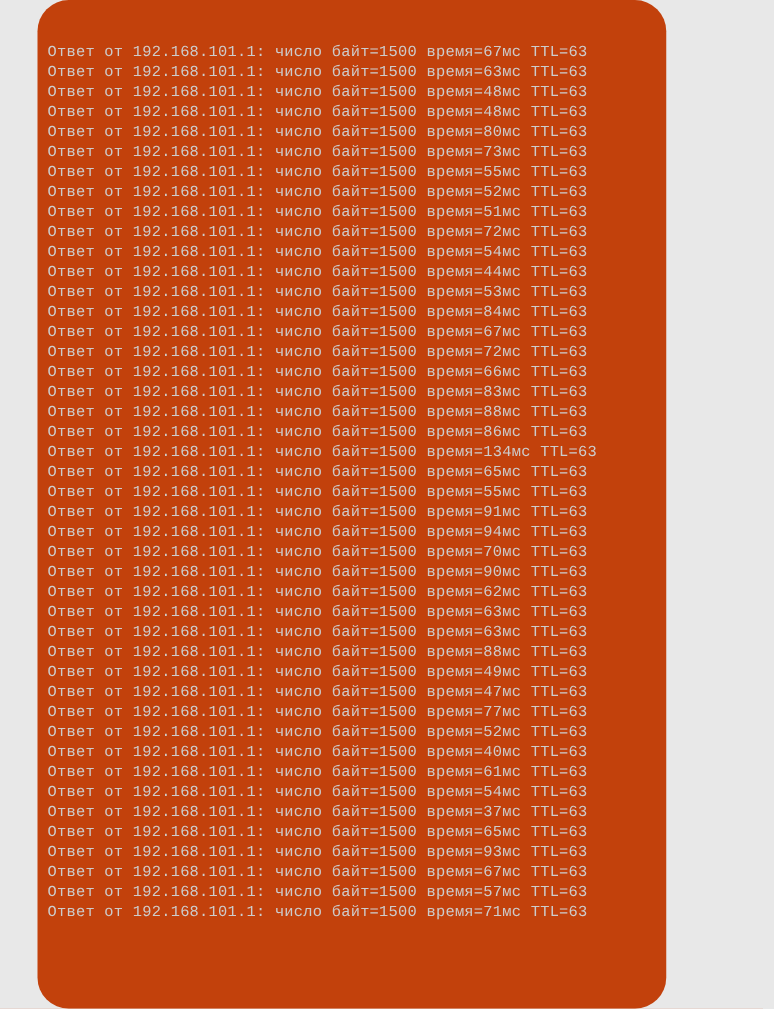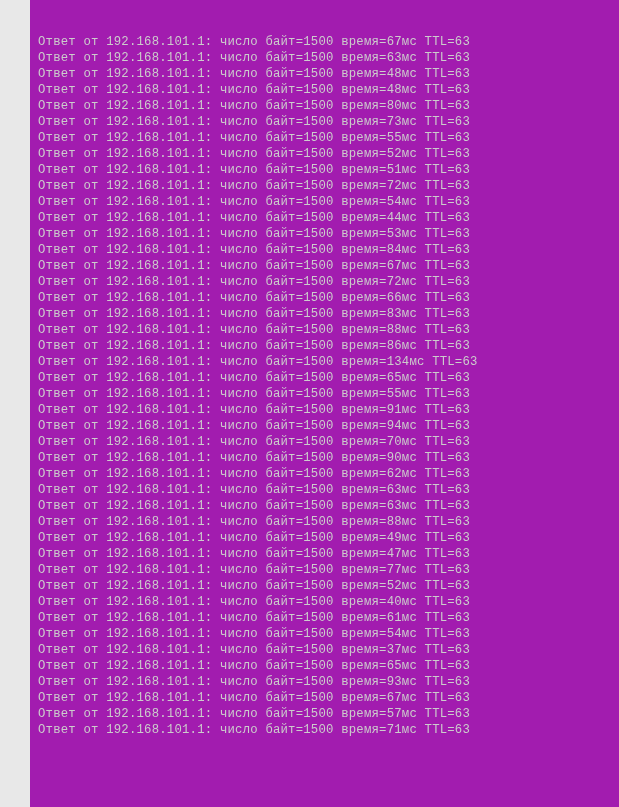--- a/index.html
+++ b/index.html
@@ -16,31 +16,32 @@
       position: relative;
     }
     .outer-frame {
       background: #e8e8e8;
       width: 619px;
       height: 807px;
       padding-left: 30px;
       padding-top: 0;
     }
     .terminal {
-      background: #a21caf;
+      background: #c2410c;
       color: #cccccc;
-      width: 589px;
+      width: 503px;
       height: 807px;
       font-size: 12.3px;
       line-height: 16px;
       padding: 2px 8px;
       white-space: pre;
       font-family: 'Courier New', Consolas, monospace;
       letter-spacing: 0.2px;
       overflow: hidden;
+      border-radius: 25px;
     }
     .ping-line {
       display: block;
     }
     .blank-line {
       display: block;
       height: 16px;
     }
   </style>
 </head>

